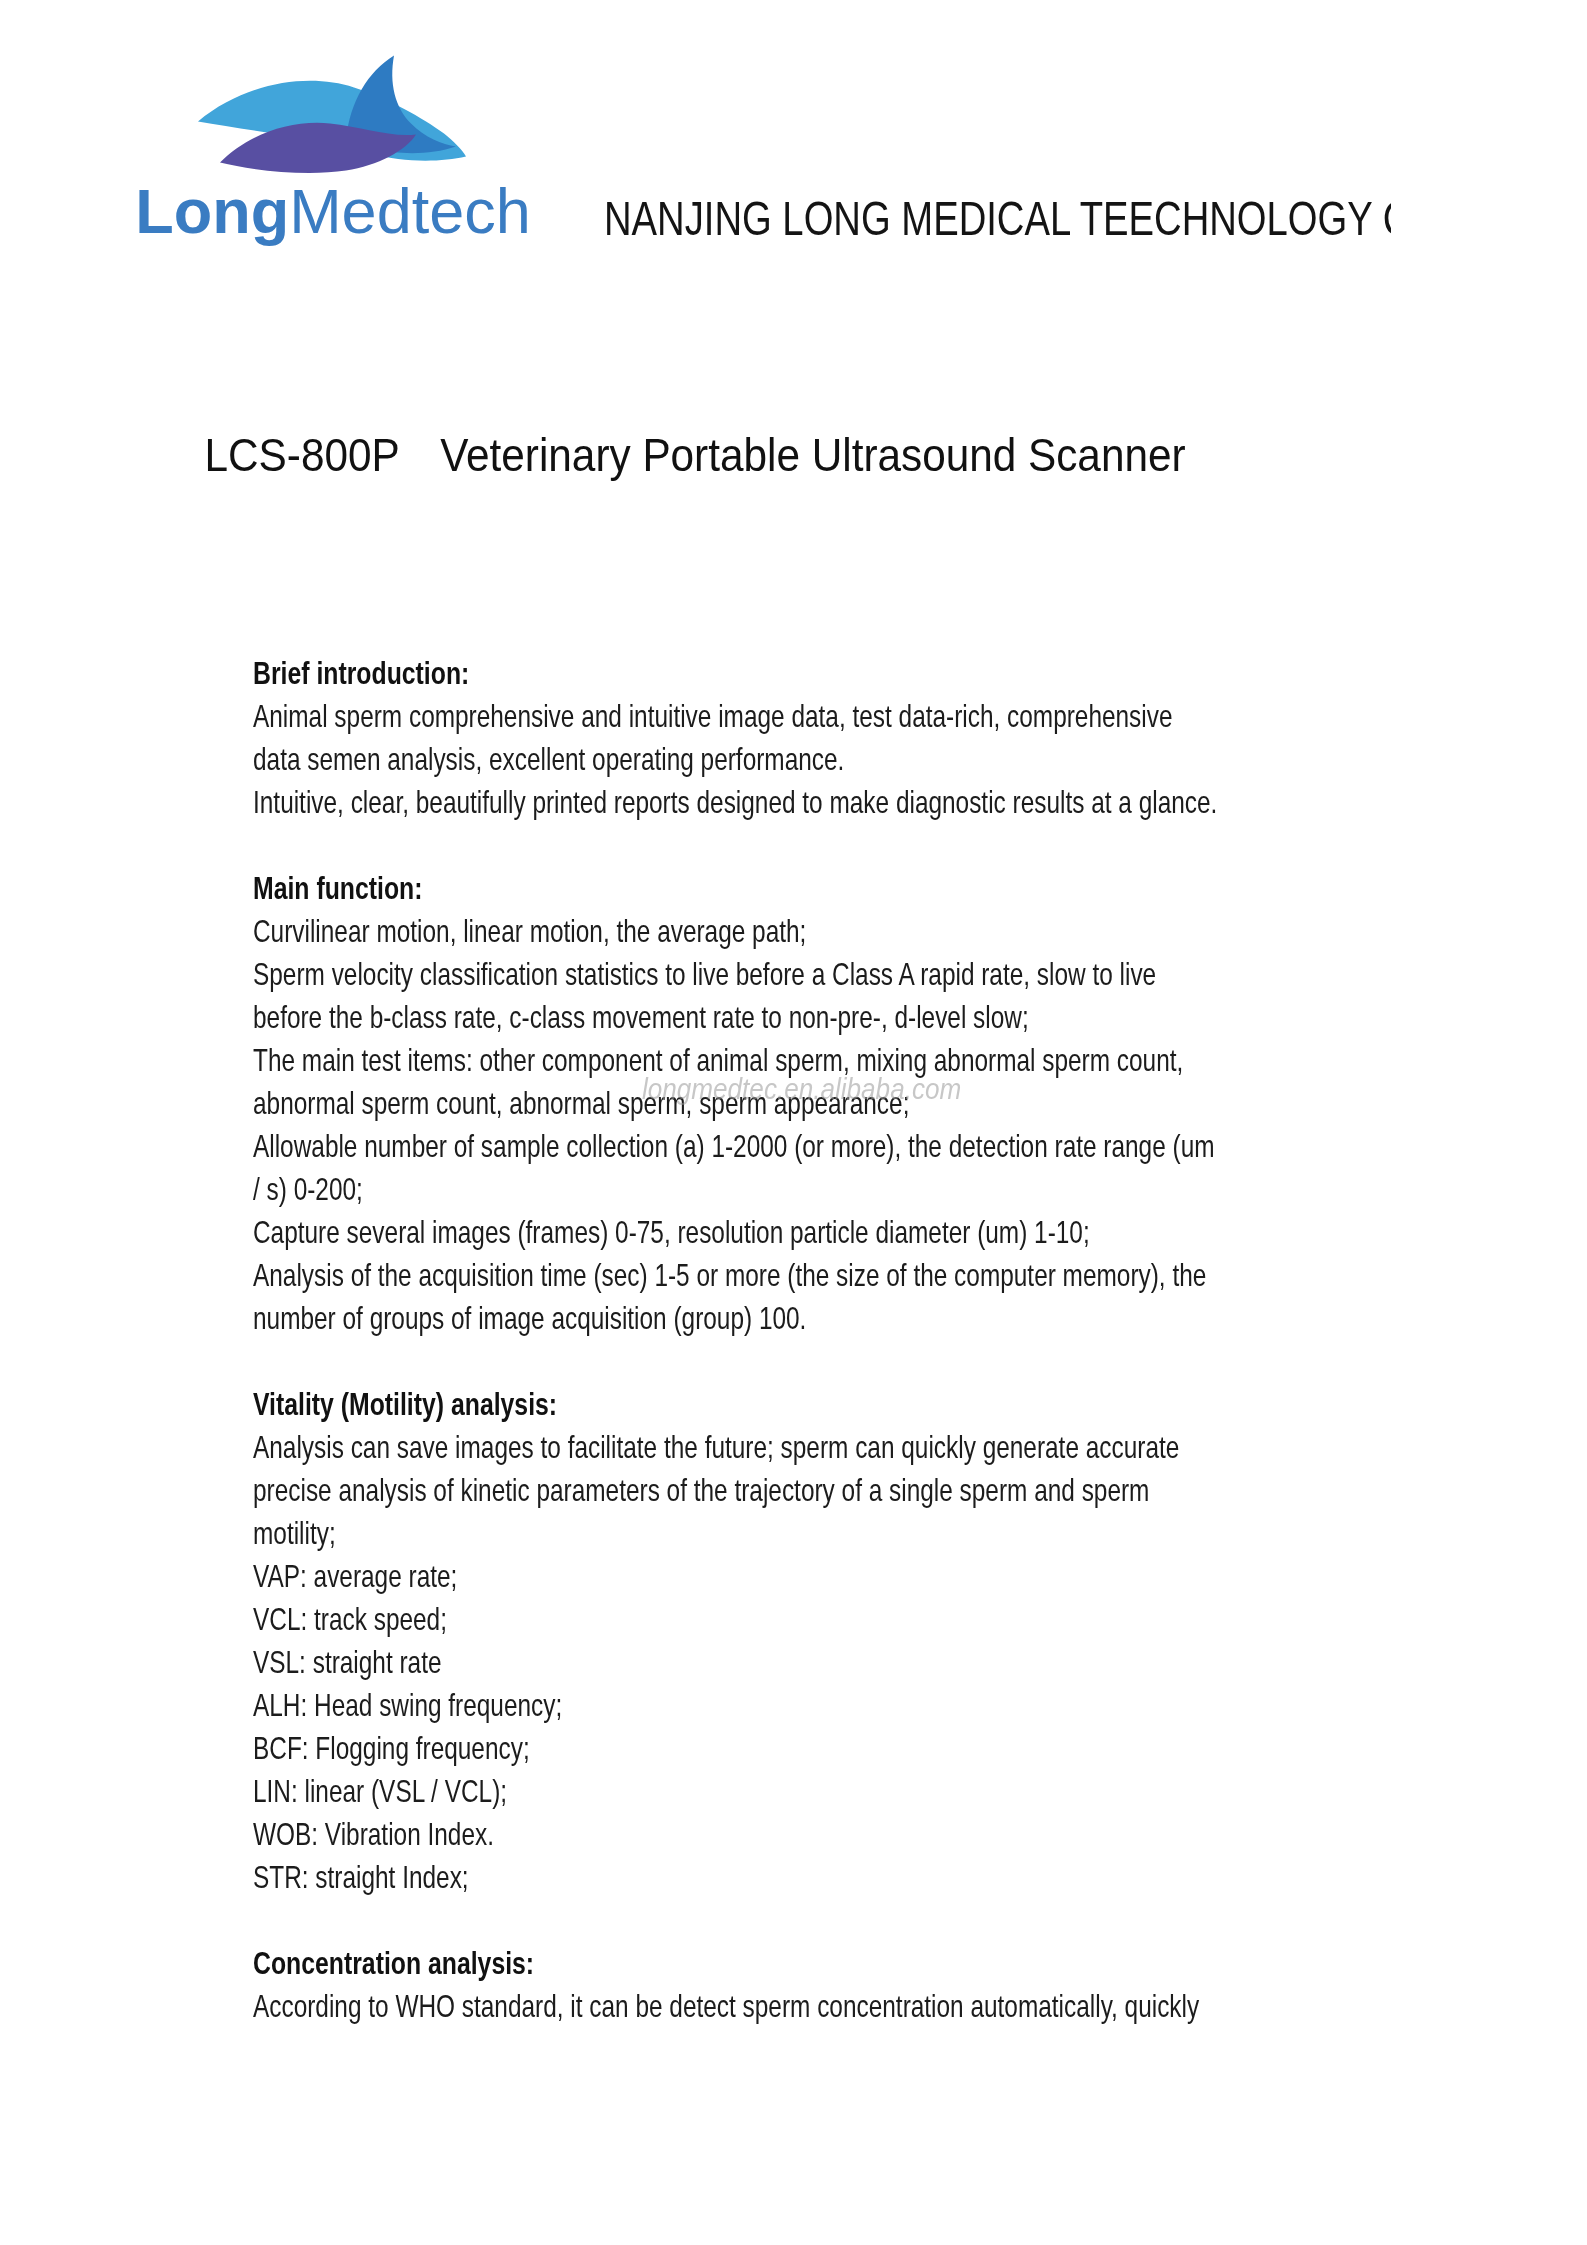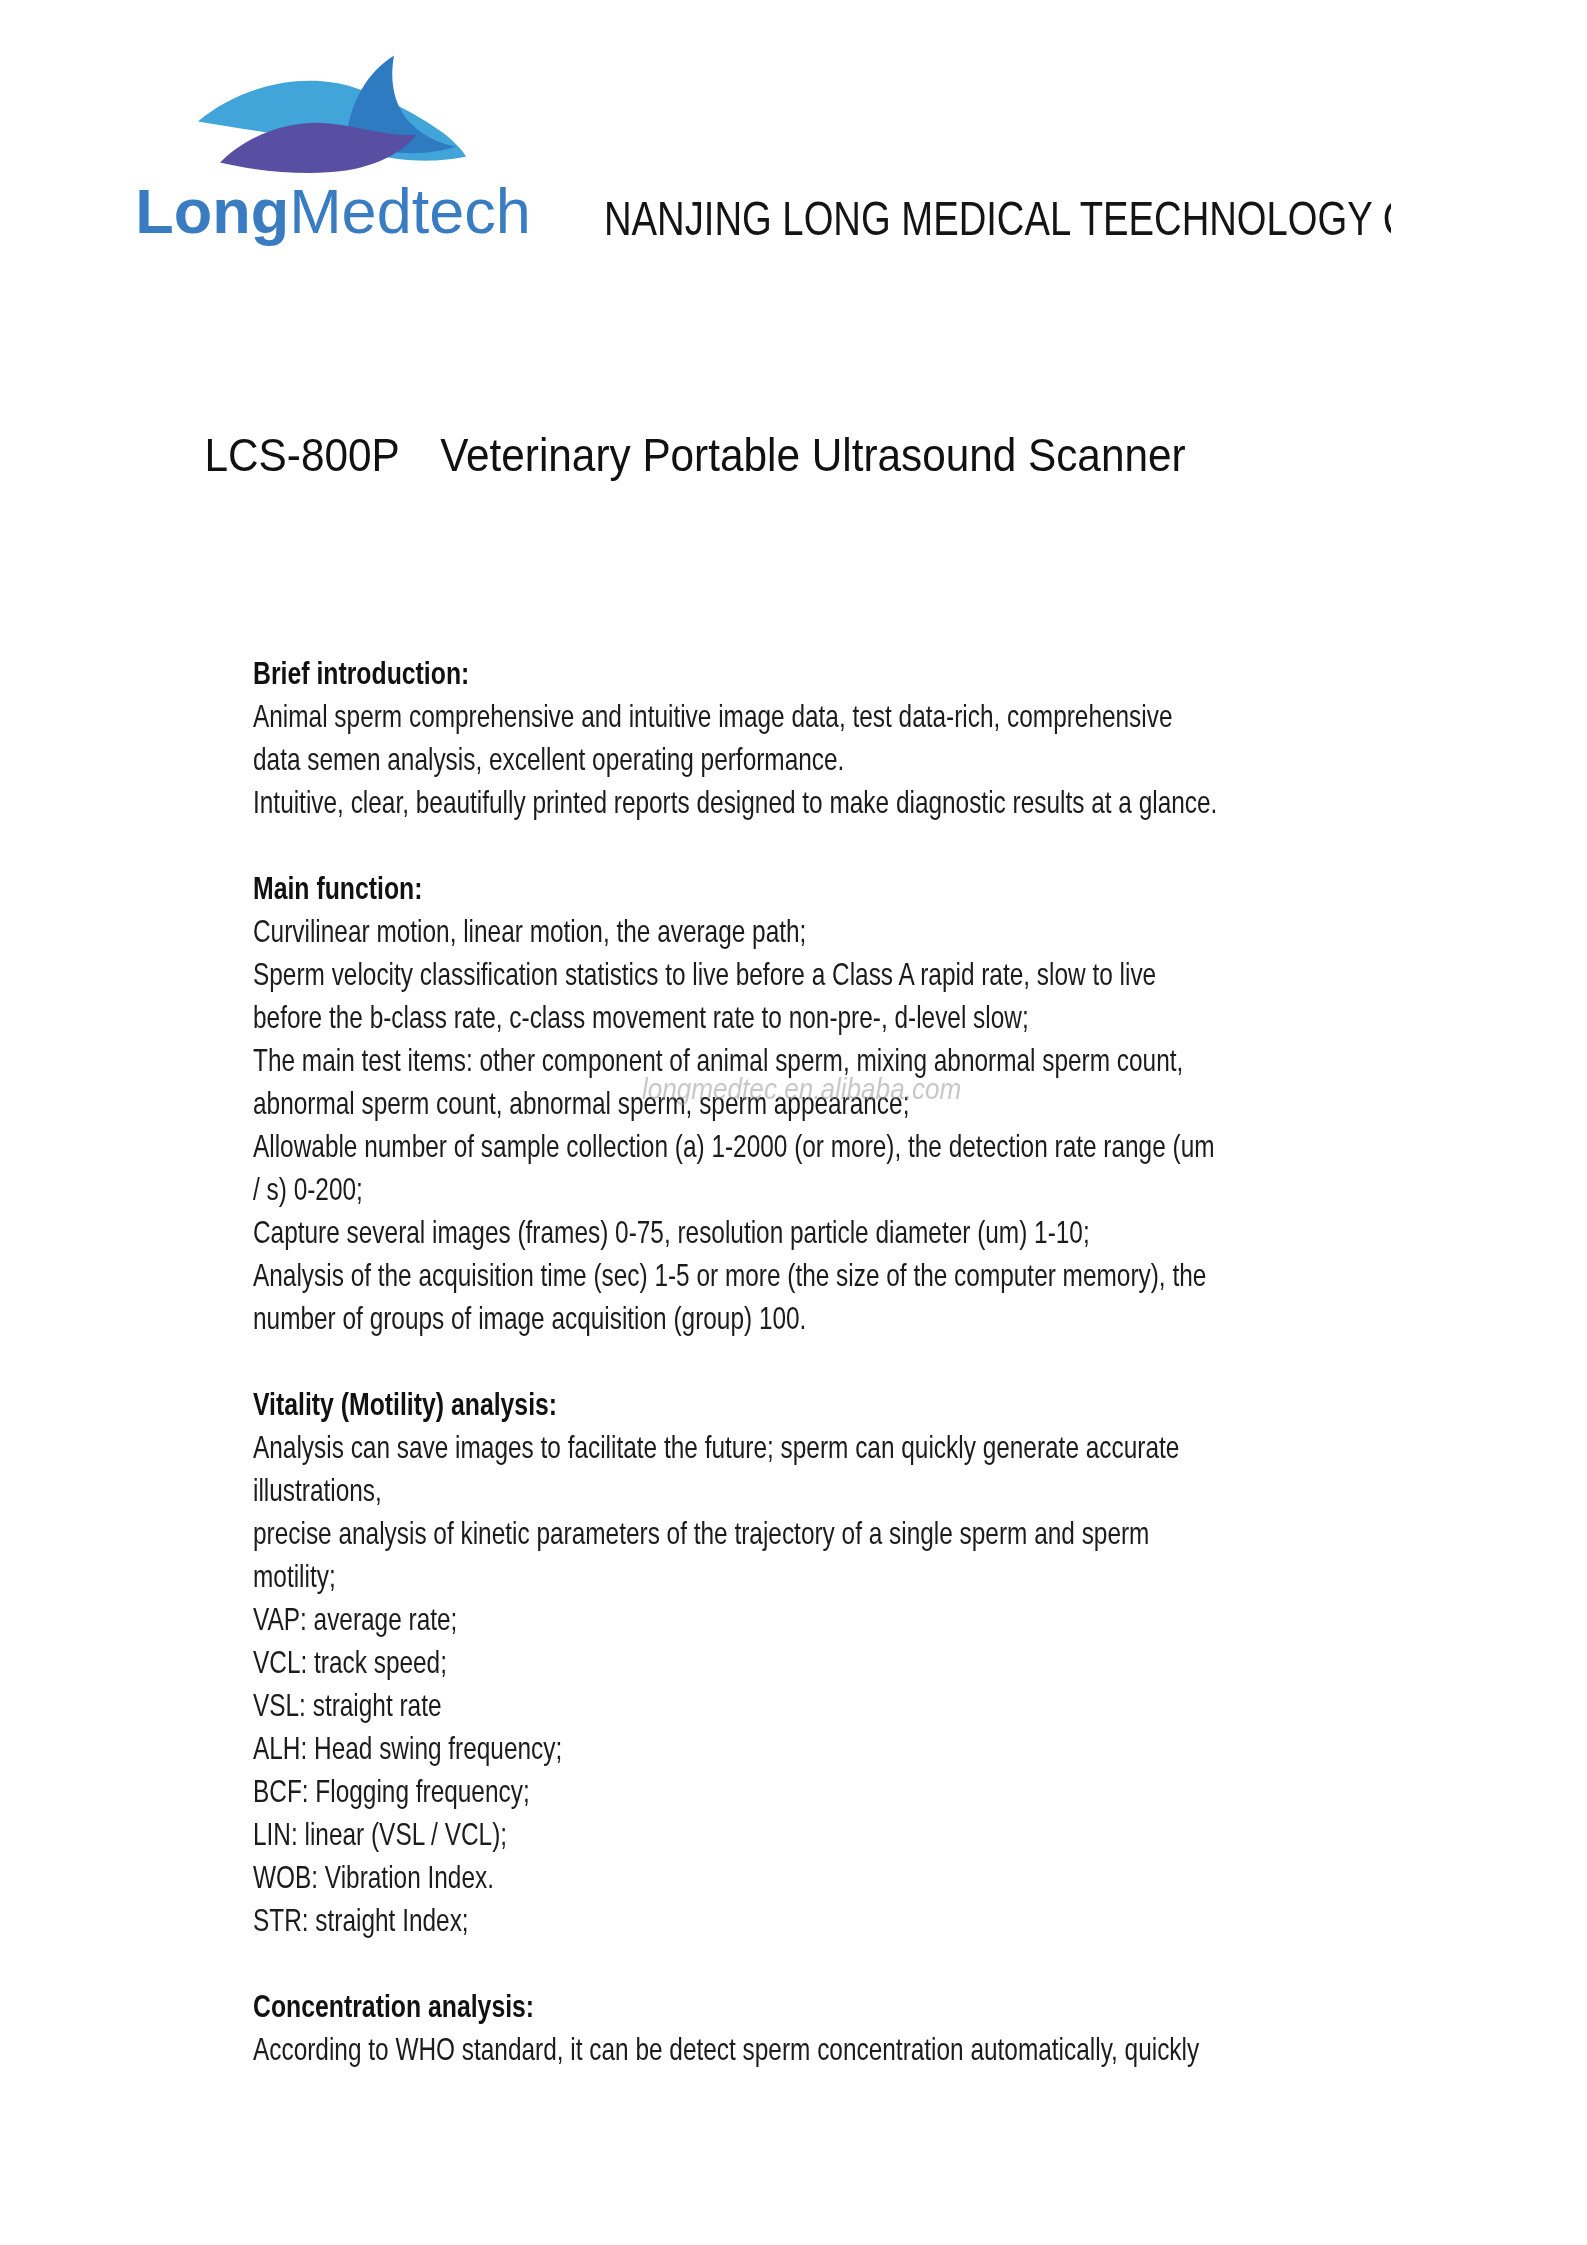--- a/index.html
+++ b/index.html
@@ -159,21 +159,20 @@
         <div class="line"><span class="cond">Allowable number of sample collection (a) 1-2000 (or more), the detection rate range (um</span></div>
         <div class="line"><span class="cond">/ s) 0-200;</span></div>
         <div class="line"><span class="cond">Capture several images (frames) 0-75, resolution particle diameter (um) 1-10;</span></div>
         <div class="line"><span class="cond">Analysis of the acquisition time (sec) 1-5 or more (the size of the computer memory), the</span></div>
         <div class="line"><span class="cond">number of groups of image acquisition (group) 100.</span></div>
       </section>
 
     <section class="doc-section">
       <h3 class="section-heading"><span class="cond">Vitality (Motility) analysis:</span></h3>
     <div class="line"><span class="cond">Analysis can save images to facilitate the future; sperm can quickly generate accurate</span></div>
-        <div class="line"><span class="cond">illustrations,</span></div>
         <div class="line"><span class="cond">precise analysis of kinetic parameters of the trajectory of a single sperm and sperm</span></div>
         <div class="line"><span class="cond">motility;</span></div>
         <div class="line"><span class="cond">VAP: average rate;</span></div>
         <div class="line"><span class="cond">VCL: track speed;</span></div>
         <div class="line"><span class="cond">VSL: straight rate</span></div>
         <div class="line"><span class="cond">ALH: Head swing frequency;</span></div>
         <div class="line"><span class="cond">BCF: Flogging frequency;</span></div>
         <div class="line"><span class="cond">LIN: linear (VSL / VCL);</span></div>
         <div class="line"><span class="cond">WOB: Vibration Index.</span></div>
         <div class="line"><span class="cond">STR: straight Index;</span></div>

